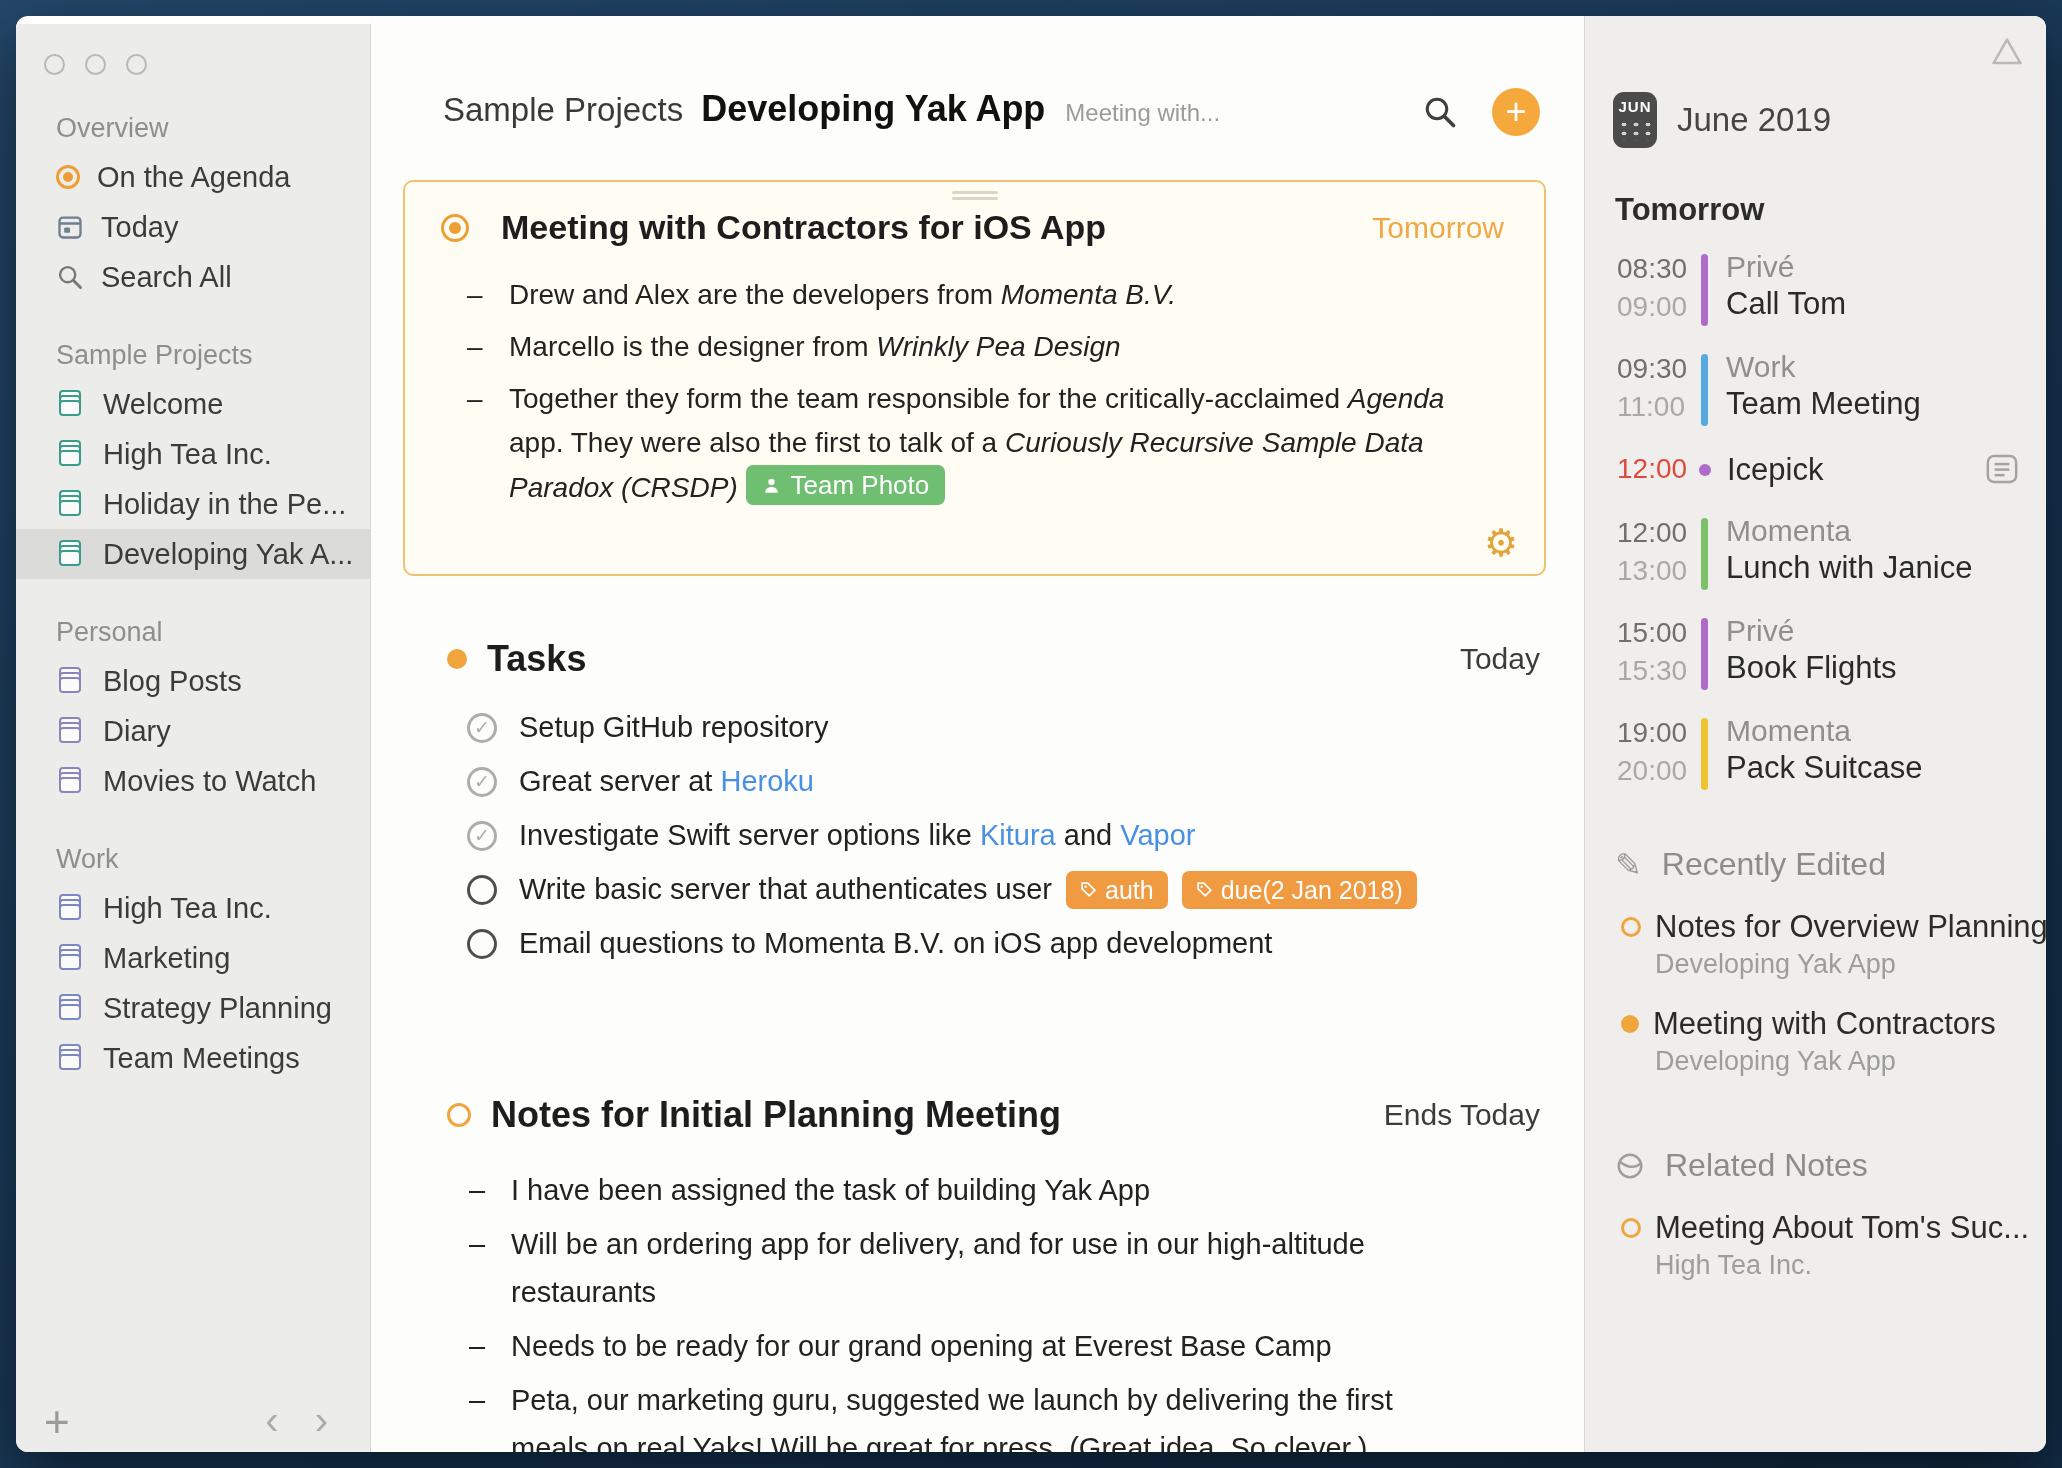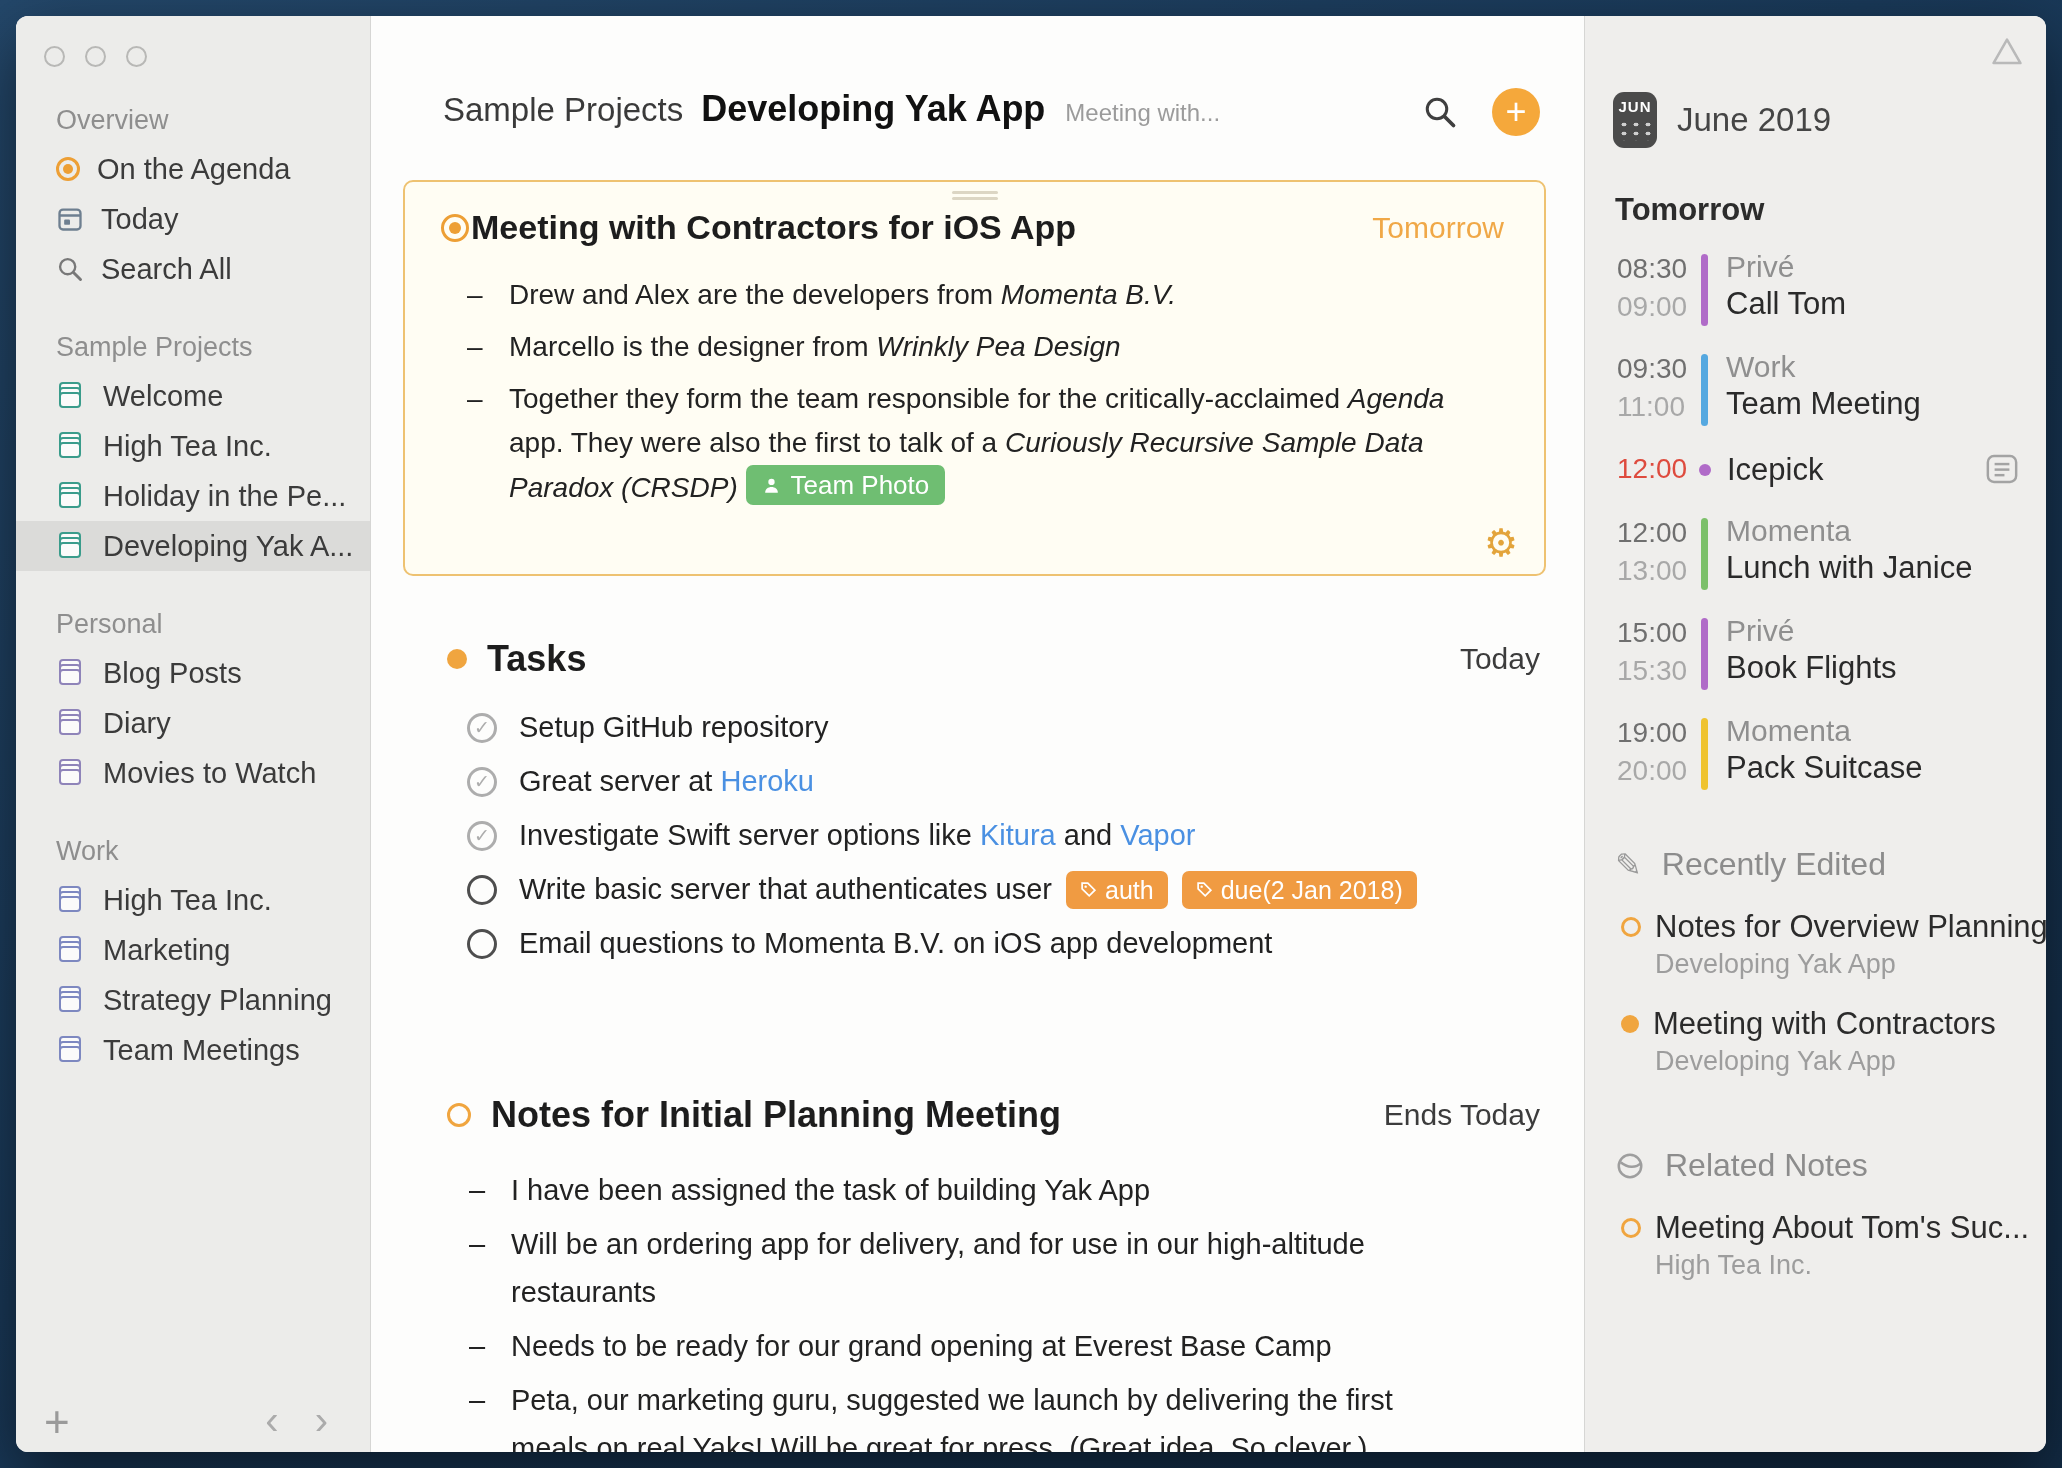--- a/index.html
+++ b/index.html
@@ -9,21 +9,21 @@
     font-family:"Liberation Sans","DejaVu Sans",sans-serif;
     color:#262626;
   }
   .window{
     position:absolute;left:16px;top:16px;right:16px;bottom:16px;
     border-radius:12px;overflow:hidden;display:flex;
     background:#fff;box-shadow:0 24px 70px rgba(0,0,0,.55);
   }
 
   
-  .sidebar{width:354px;flex-shrink:0;background:#ececea;border-right:1px solid #d6d6d4;position:relative;}
+  .sidebar{width:354px;flex-shrink:0;background:#ececea;border-right:1px solid #d6d6d4;position:relative;margin-top:8px;}
   .traffic{display:flex;gap:20px;margin:30px 0 0 28px;}
   .traffic span{width:21px;height:21px;border-radius:50%;border:2px solid #b8b8b6;box-sizing:border-box;}
   .side-section-title{font-size:27px;color:#8e8e8e;margin:38px 0 8px 40px;}
   .side-item{height:50px;display:flex;align-items:center;gap:17px;padding-left:40px;font-size:29px;color:#3b3b3b;cursor:default;}
   .side-item.selected{background:#dbdbd9;}
   .ringdot-sm{width:24px;height:24px;border:3px solid #ED9F35;border-radius:50%;position:relative;box-sizing:border-box;flex-shrink:0;}
   .ringdot-sm::after{content:"";position:absolute;inset:4px;background:#ED9F35;border-radius:50%;}
   .nicon{position:relative;width:30px;height:30px;flex-shrink:0;}
   .nicon i{position:absolute;left:3px;width:22px;height:16px;border:2.5px solid currentColor;border-radius:4px;background:#fbfbfa;box-sizing:border-box;}
   .nicon .b{top:1px}.nicon .m{top:6px}.nicon .f{top:11px}
@@ -36,21 +36,21 @@
   .main-header{display:flex;align-items:baseline;margin:72px 44px 0 72px;white-space:nowrap;}
   .crumb{font-size:33px;color:#3a3a3a;}
   .page-title{font-size:36px;font-weight:bold;color:#111;margin:0 0 0 18px;}
   .page-sub{font-size:24px;color:#9b9b9b;margin-left:20px;overflow:hidden;text-overflow:ellipsis;max-width:260px;}
   .header-actions{margin-left:auto;display:flex;align-items:center;gap:34px;align-self:center;}
   .new-note-btn{width:48px;height:48px;border-radius:50%;background:#F5A83B;color:#fff;font-size:36px;display:flex;align-items:center;justify-content:center;line-height:1;cursor:default;}
 
   .note-card{position:relative;margin:44px 38px 0 32px;background:#fffdf3;border:2px solid #eec271;border-radius:10px;padding:26px 40px 56px 36px;box-sizing:border-box;}
   .card-handle{position:absolute;top:6px;left:50%;transform:translateX(-50%);width:46px;}
   .card-handle i{display:block;height:3px;background:#dcd6c4;border-radius:2px;margin:3px 0;}
-  .card-title-row{display:flex;align-items:center;gap:2px;}
+  .card-title-row{display:flex;align-items:center;gap:32px;}
   .ringdot{width:28px;height:28px;border:3px solid #ED9F35;border-radius:50%;position:relative;box-sizing:border-box;flex-shrink:0;}
   .ringdot::after{content:"";position:absolute;inset:5px;background:#ED9F35;border-radius:50%;}
   .card-title{font-size:34px;font-weight:bold;color:#1d1d1d;flex:1;margin:0;}
   .when{font-size:30px;color:#F0A847;}
   .bullets{margin:26px 0 0 26px;}
   .bullet{display:flex;font-size:28px;line-height:44px;color:#222;margin-bottom:8px;}
   .bullet .dash{width:42px;flex-shrink:0;}
   .bullet .btxt{flex:1;}
   .it{font-style:italic;}
   .pill-green{display:inline-flex;align-items:center;gap:10px;background:#6FBE72;color:#fff;font-size:26px;border-radius:7px;padding:3px 16px;vertical-align:2px;line-height:34px;}

